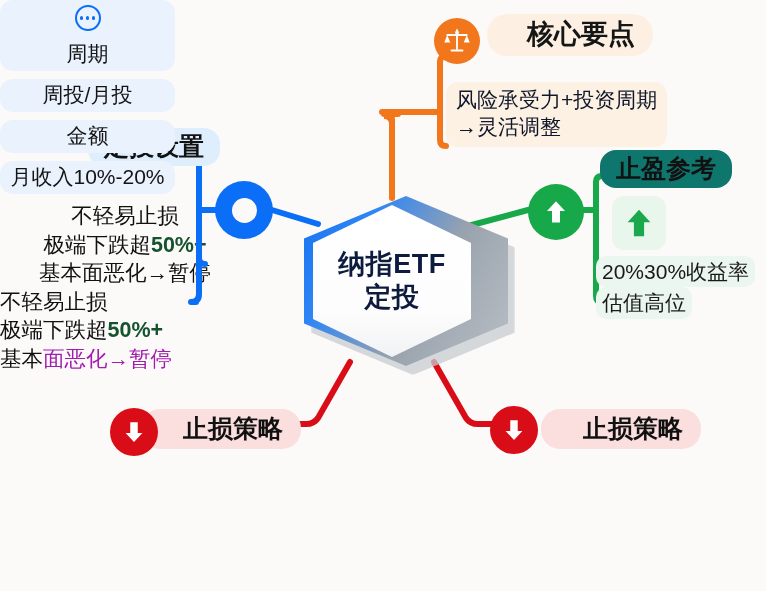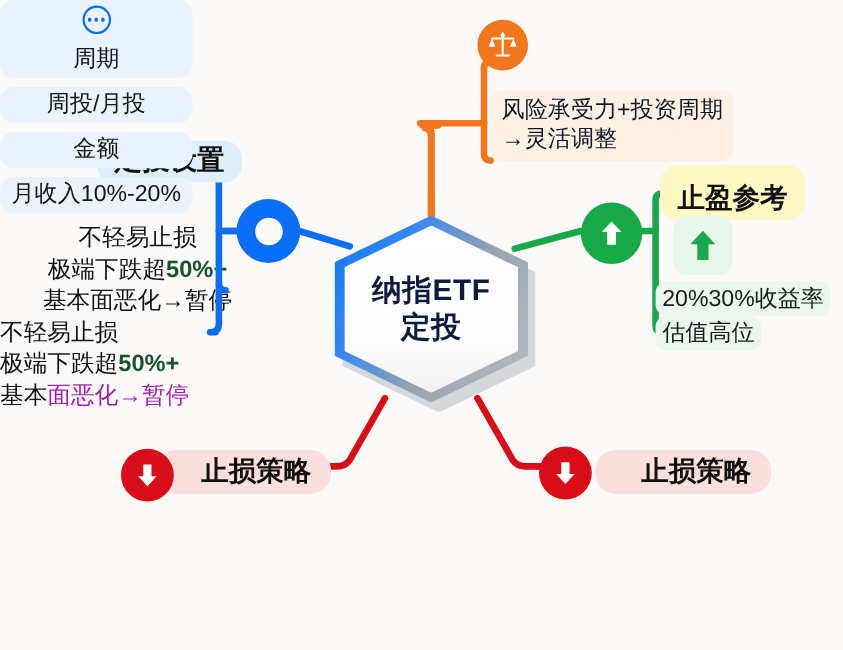--- a/index.html
+++ b/index.html
@@ -7,21 +7,21 @@
     width:766px;height:591px;
     background:#fbfaf8;
     font-family:"Liberation Sans","DejaVu Sans",sans-serif;
     overflow:hidden;
     position:relative;
   }
   #canvas{position:absolute;inset:0;width:766px;height:591px;}
   svg.wires{position:absolute;left:0;top:0;width:766px;height:591px;pointer-events:none;}
 
   
-  .hex-wrap{position:absolute;left:304px;top:196px;width:176px;height:170px;}
+  .hex-wrap{position:absolute;left:304px;top:196px;width:204px;height:170px;}
   .hex-shadow,.hex-outer,.hex-inner{
     position:absolute;left:0;top:0;width:100%;height:100%;
     -webkit-clip-path:polygon(50% 0%,100% 25%,100% 75%,50% 100%,0% 75%,0% 25%);
     clip-path:polygon(50% 0%,100% 25%,100% 75%,50% 100%,0% 75%,0% 25%);
   }
   .hex-shadow{transform:translate(7px,9px);background:#c9ccd1;opacity:.75;filter:blur(1px);}
   .hex-outer{background:linear-gradient(120deg,#1472f0 0%,#2f86f5 26%,#9aa3ad 60%,#b9bfc6 100%);}
   .hex-inner{
     left:9px;top:9px;width:158px;height:152px;
     background:linear-gradient(180deg,#ffffff 0%,#fdfdfd 70%,#f1f2f4 100%);
@@ -52,21 +52,21 @@
   #left-title{left:88px;top:128px;background:#dfeefd;border-radius:16px;font-size:25px;padding:4px 16px 6px 16px;}
   #left-node{left:215px;top:181px;width:58px;height:58px;background:#0b6ef6;}
   #left-node .hole{width:25px;height:25px;border-radius:50%;background:#fbfaf8;}
   #left-rows{left:38px;top:186px;width:175px;}
   .lrow{position:relative;text-align:center;font-size:21px;color:#141414;line-height:1.0;margin-bottom:8px;padding:5px 8px 7px 8px;border-radius:13px;background:#e9f2fd;flex-direction:column;}
   .lrow.r1{display:flex;align-items:center;justify-content:flex-end;gap:12px;}
   .coin{width:26px;height:26px;border-radius:50%;border:2.6px solid #0b6ef6;display:flex;align-items:center;justify-content:center;gap:2.5px;box-sizing:border-box;}
   .coin i{width:3.6px;height:3.6px;border-radius:50%;background:#0b6ef6;display:block;}
 
   
-  #right-title{left:600px;top:150px;background:#fef9c3;border-radius:16px;font-size:25px;padding:16px 16px 6px 16px;}
+  #right-title{left:600px;top:150px;background:#0f766e;border-radius:16px;font-size:25px;padding:4px 16px 6px 16px;}
   #right-node{left:528px;top:184px;width:56px;height:56px;background:#17a84a;}
   #right-arrow-big{left:612px;top:196px;width:54px;height:54px;background:#e8f6ec;border-radius:12px;}
   #right-rows{left:596px;top:256px;}
   #right-rows .ln{font-size:21px;padding:2px 6px;border-radius:10px;background:#eaf6ee;display:inline-block;}
 
   
   .bpill{font-size:25px;padding:5px 18px 7px 42px;border-radius:19px;background:#fbdede;}
   .bnode{width:48px;height:48px;background:#d90d17;}
   #bl-title{left:141px;top:409px;}
   #bl-node{left:110px;top:408px;}
@@ -116,20 +116,21 @@
   <div class="hex-wrap">
     <div class="hex-shadow"></div>
     <div class="hex-outer"></div>
     <div class="hex-inner"></div>
     <div class="hex-label">
       <span>纳指ETF</span>
       <span>定投</span>
     </div>
   </div>
 
+  <div class="pill" id="top-title">核心要点</div>
   <div class="node-circle" id="top-icon">
     <svg width="30" height="30" viewBox="0 0 24 24" aria-hidden="true">
       <g fill="none" stroke="#ffffff" stroke-width="1.5" stroke-linecap="round" stroke-linejoin="round">
         <path d="M12 3.2v15.4"></path>
         <path d="M7.6 19.6h8.8"></path>
         <path d="M4.2 7.2h15.6"></path>
         <path d="M4.2 7.2 L1.8 13.2 h4.8 Z" fill="#ffffff" stroke="none"></path>
         <path d="M19.8 7.2 L17.4 13.2 h4.8 Z" fill="#ffffff" stroke="none"></path>
       </g>
       <circle cx="12" cy="5.1" r="1.5" fill="#ffffff"></circle>

